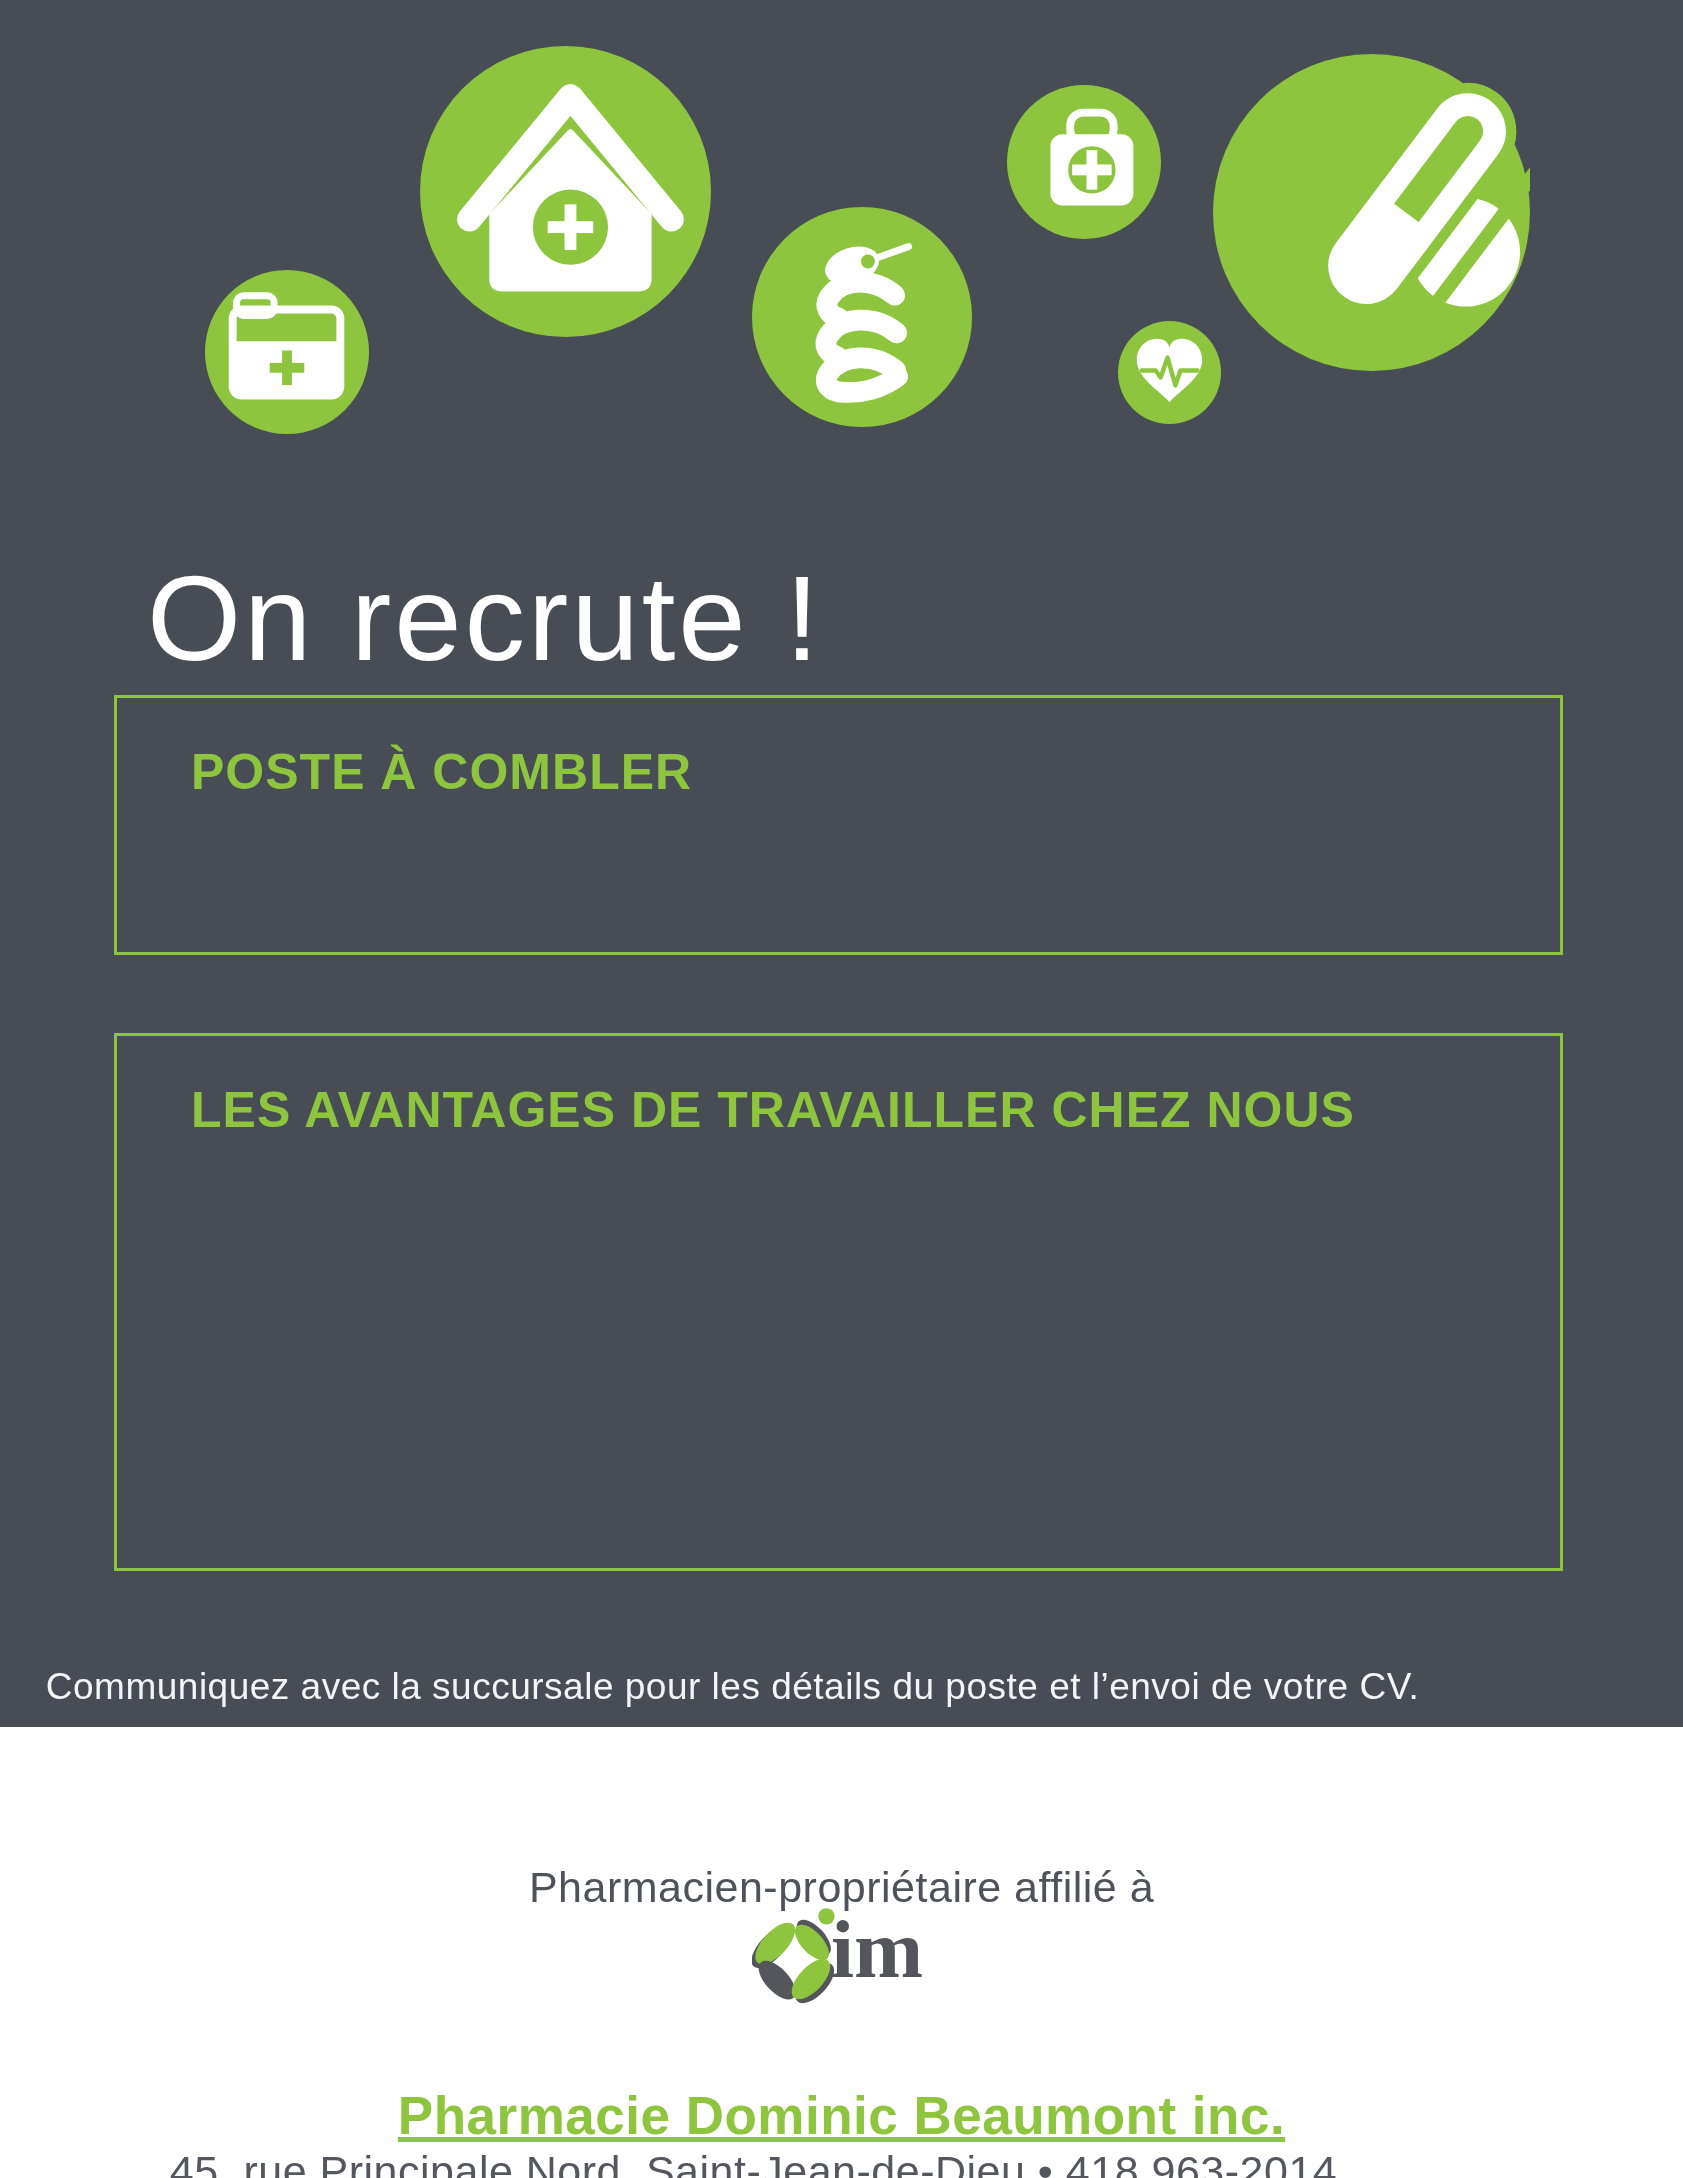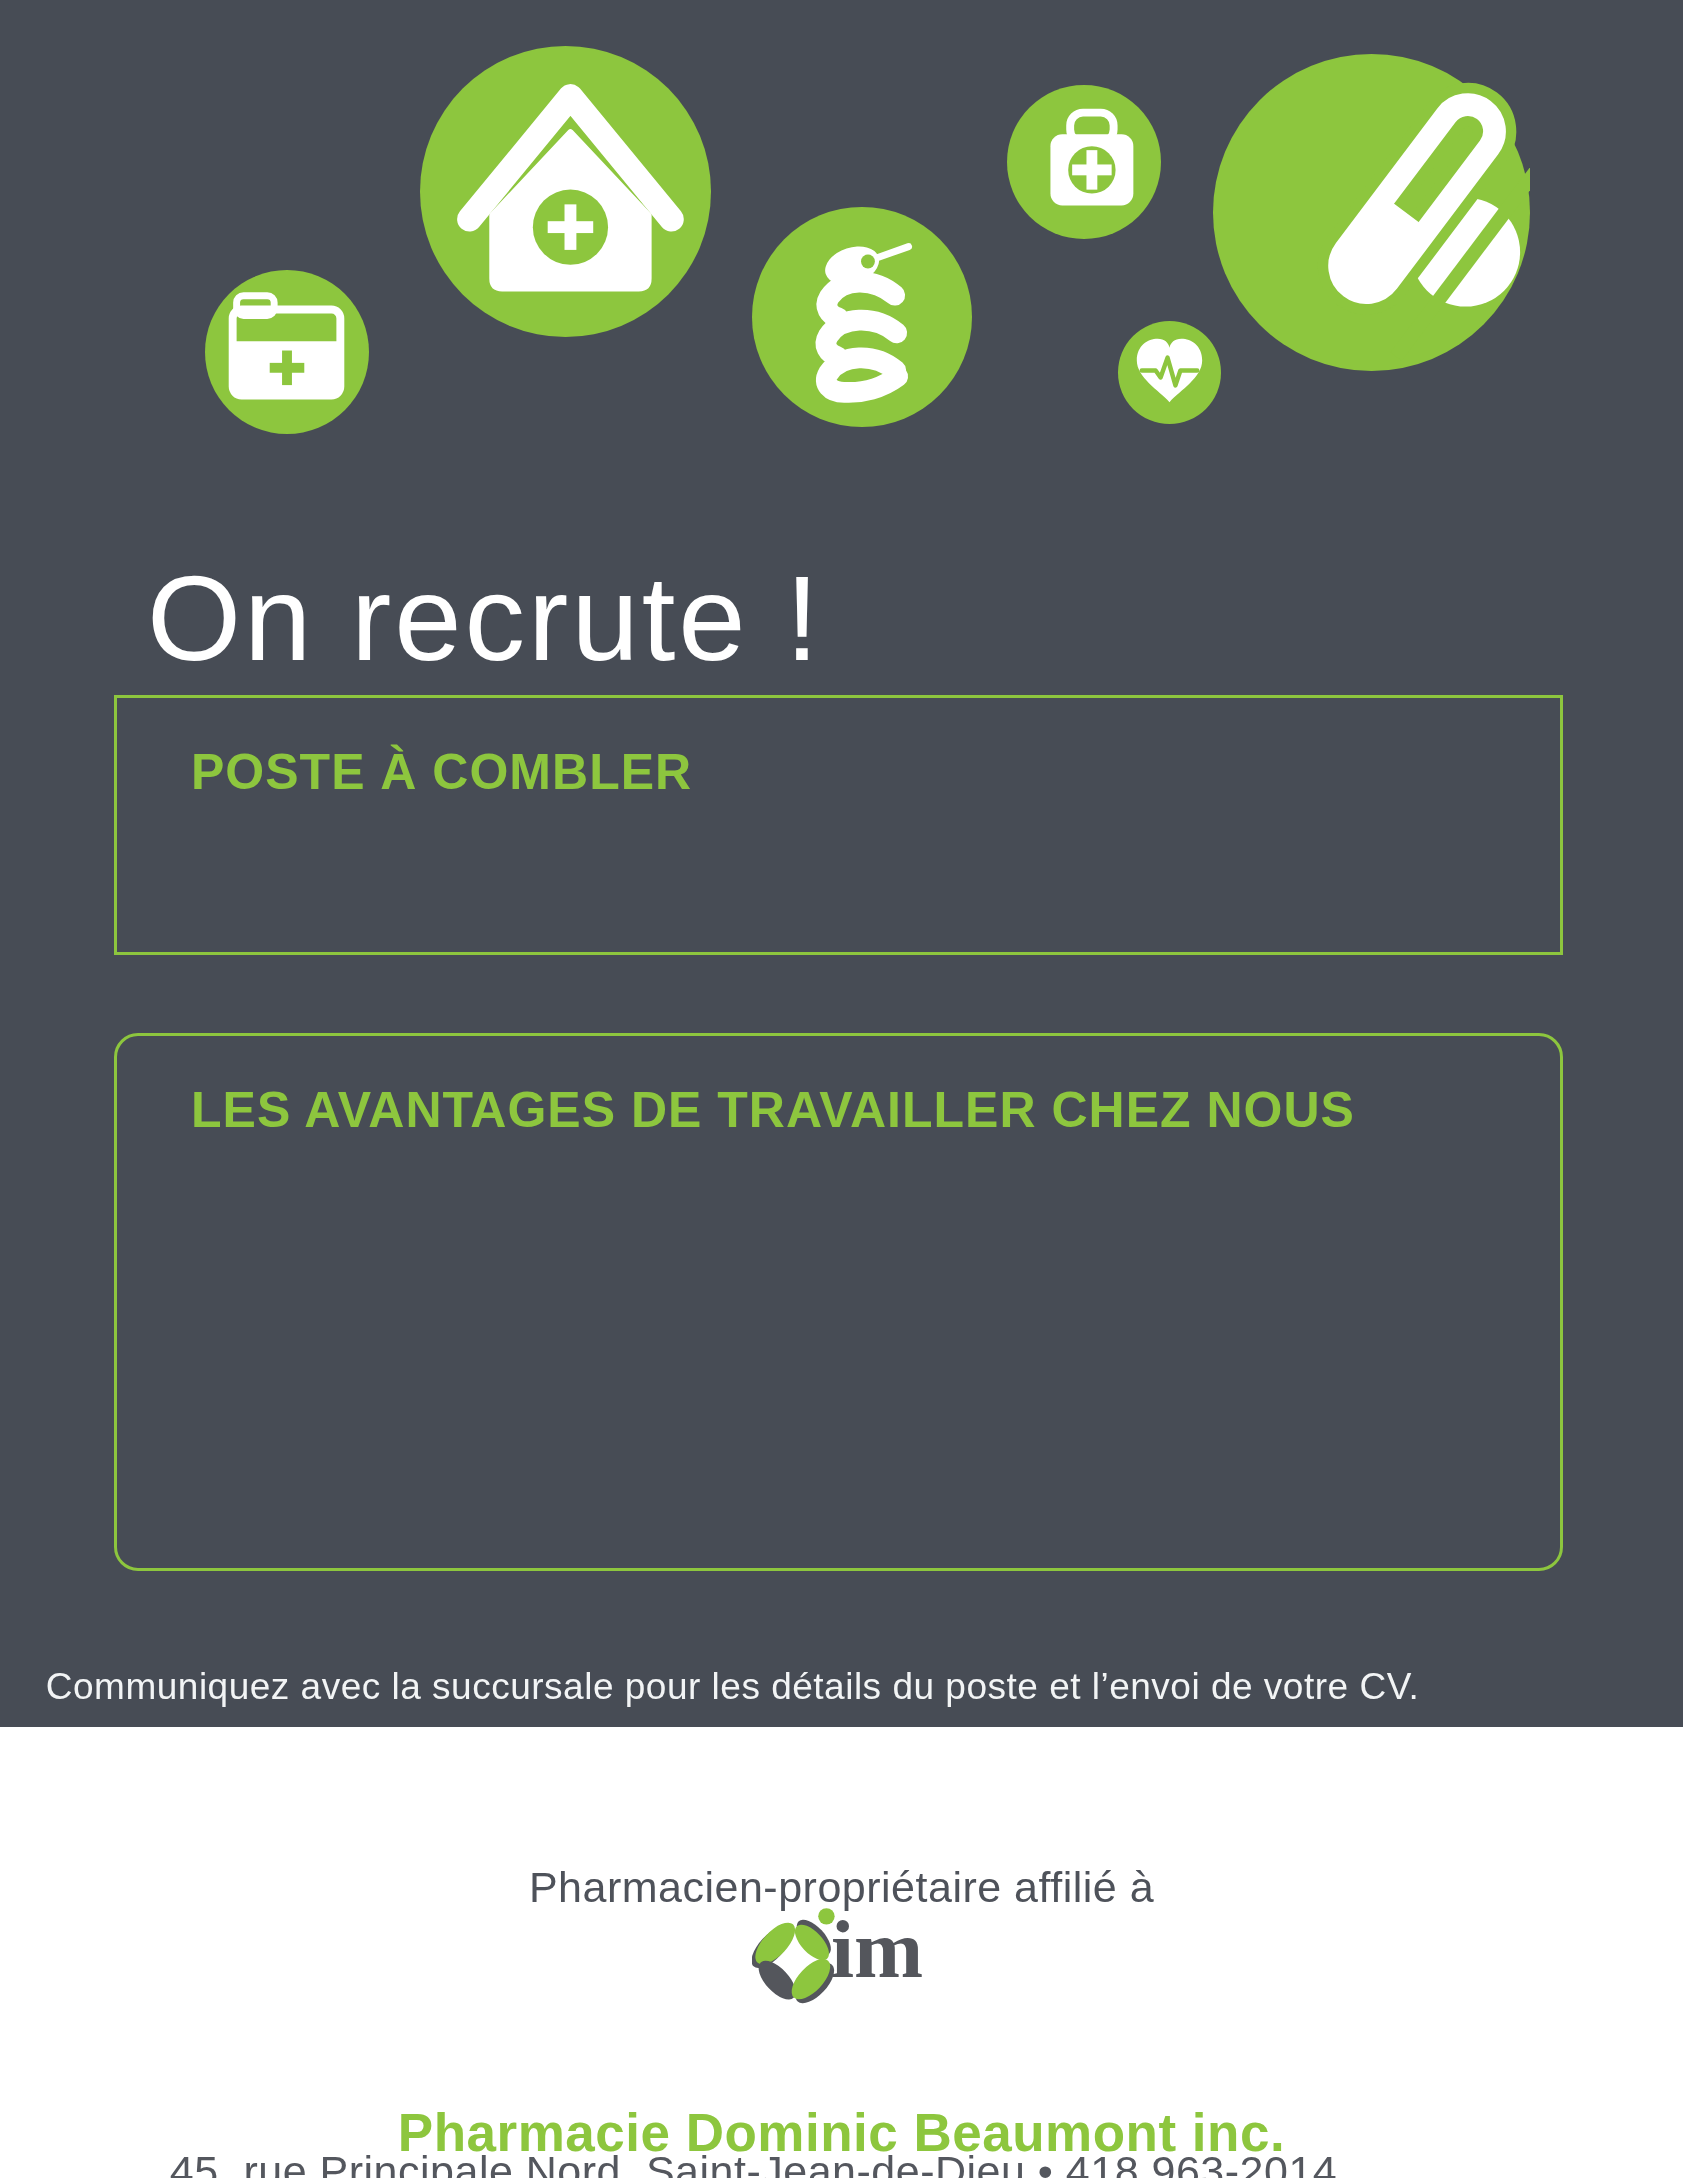--- a/index.html
+++ b/index.html
@@ -18,43 +18,43 @@
   .circle svg{position:absolute;left:0;top:0;width:100%;height:100%;}
   .headline{
     position:absolute;left:147px;top:465px;width:1188px;
     font-size:121px;font-weight:300;color:#ffffff;letter-spacing:3px;line-height:1.2;
   }
   .field-box{
     position:absolute;left:114px;width:1449px;border:3px solid var(--green);
     box-sizing:border-box;padding:46px 40px 8px 74px;
   }
   .box1{top:695px;height:260px;}
-  .box2{top:1033px;height:538px;border-radius:24px;}
+  .box2{top:1033px;height:538px;}
   .field-box .box-title{
     font-size:50px;font-weight:700;color:var(--green);letter-spacing:1px;line-height:1.15;
   }
   .contact-note{
     position:absolute;left:0;top:1629px;width:1465px;text-align:center;
     font-size:37px;font-weight:300;color:#F2F4F5;letter-spacing:0.5px;
   }
   .footer{position:absolute;left:0;top:1727px;width:1683px;height:451px;background:#ffffff;margin-top:36px;}
   .affiliation{
     position:absolute;left:0;top:57px;width:1683px;text-align:center;
     font-size:43px;font-weight:300;color:#4E525A;letter-spacing:0.5px;
   }
   .proxim-logo{
     position:absolute;left:0;top:111px;width:1683px;height:129px;
     display:flex;align-items:baseline;justify-content:center;
     font-family:"Liberation Serif","DejaVu Serif",serif;font-weight:700;
     font-size:83px;color:var(--slate);line-height:129px;
   }
   .proxim-logo .leaves{width:87px;height:103px;margin:0 -8px;vertical-align:middle;transform:translateY(30px);}
   .pharmacy-name{
-    position:absolute;left:0;top:286px;width:1683px;text-align:center;
-    font-size:53px;font-weight:700;color:var(--green);letter-spacing:0.5px;
+    position:absolute;left:0;top:269px;width:1683px;text-align:center;
+    font-size:53px;font-weight:700;color:var(--green);letter-spacing:0.5px;text-decoration:underline;
   }
   .address{
     position:absolute;left:0;top:341px;width:1507px;text-align:center;
     font-size:43px;font-weight:400;color:var(--graytext);letter-spacing:0.5px;
   }
 </style>
 </head>
 <body>
 
 <div class="poster">

